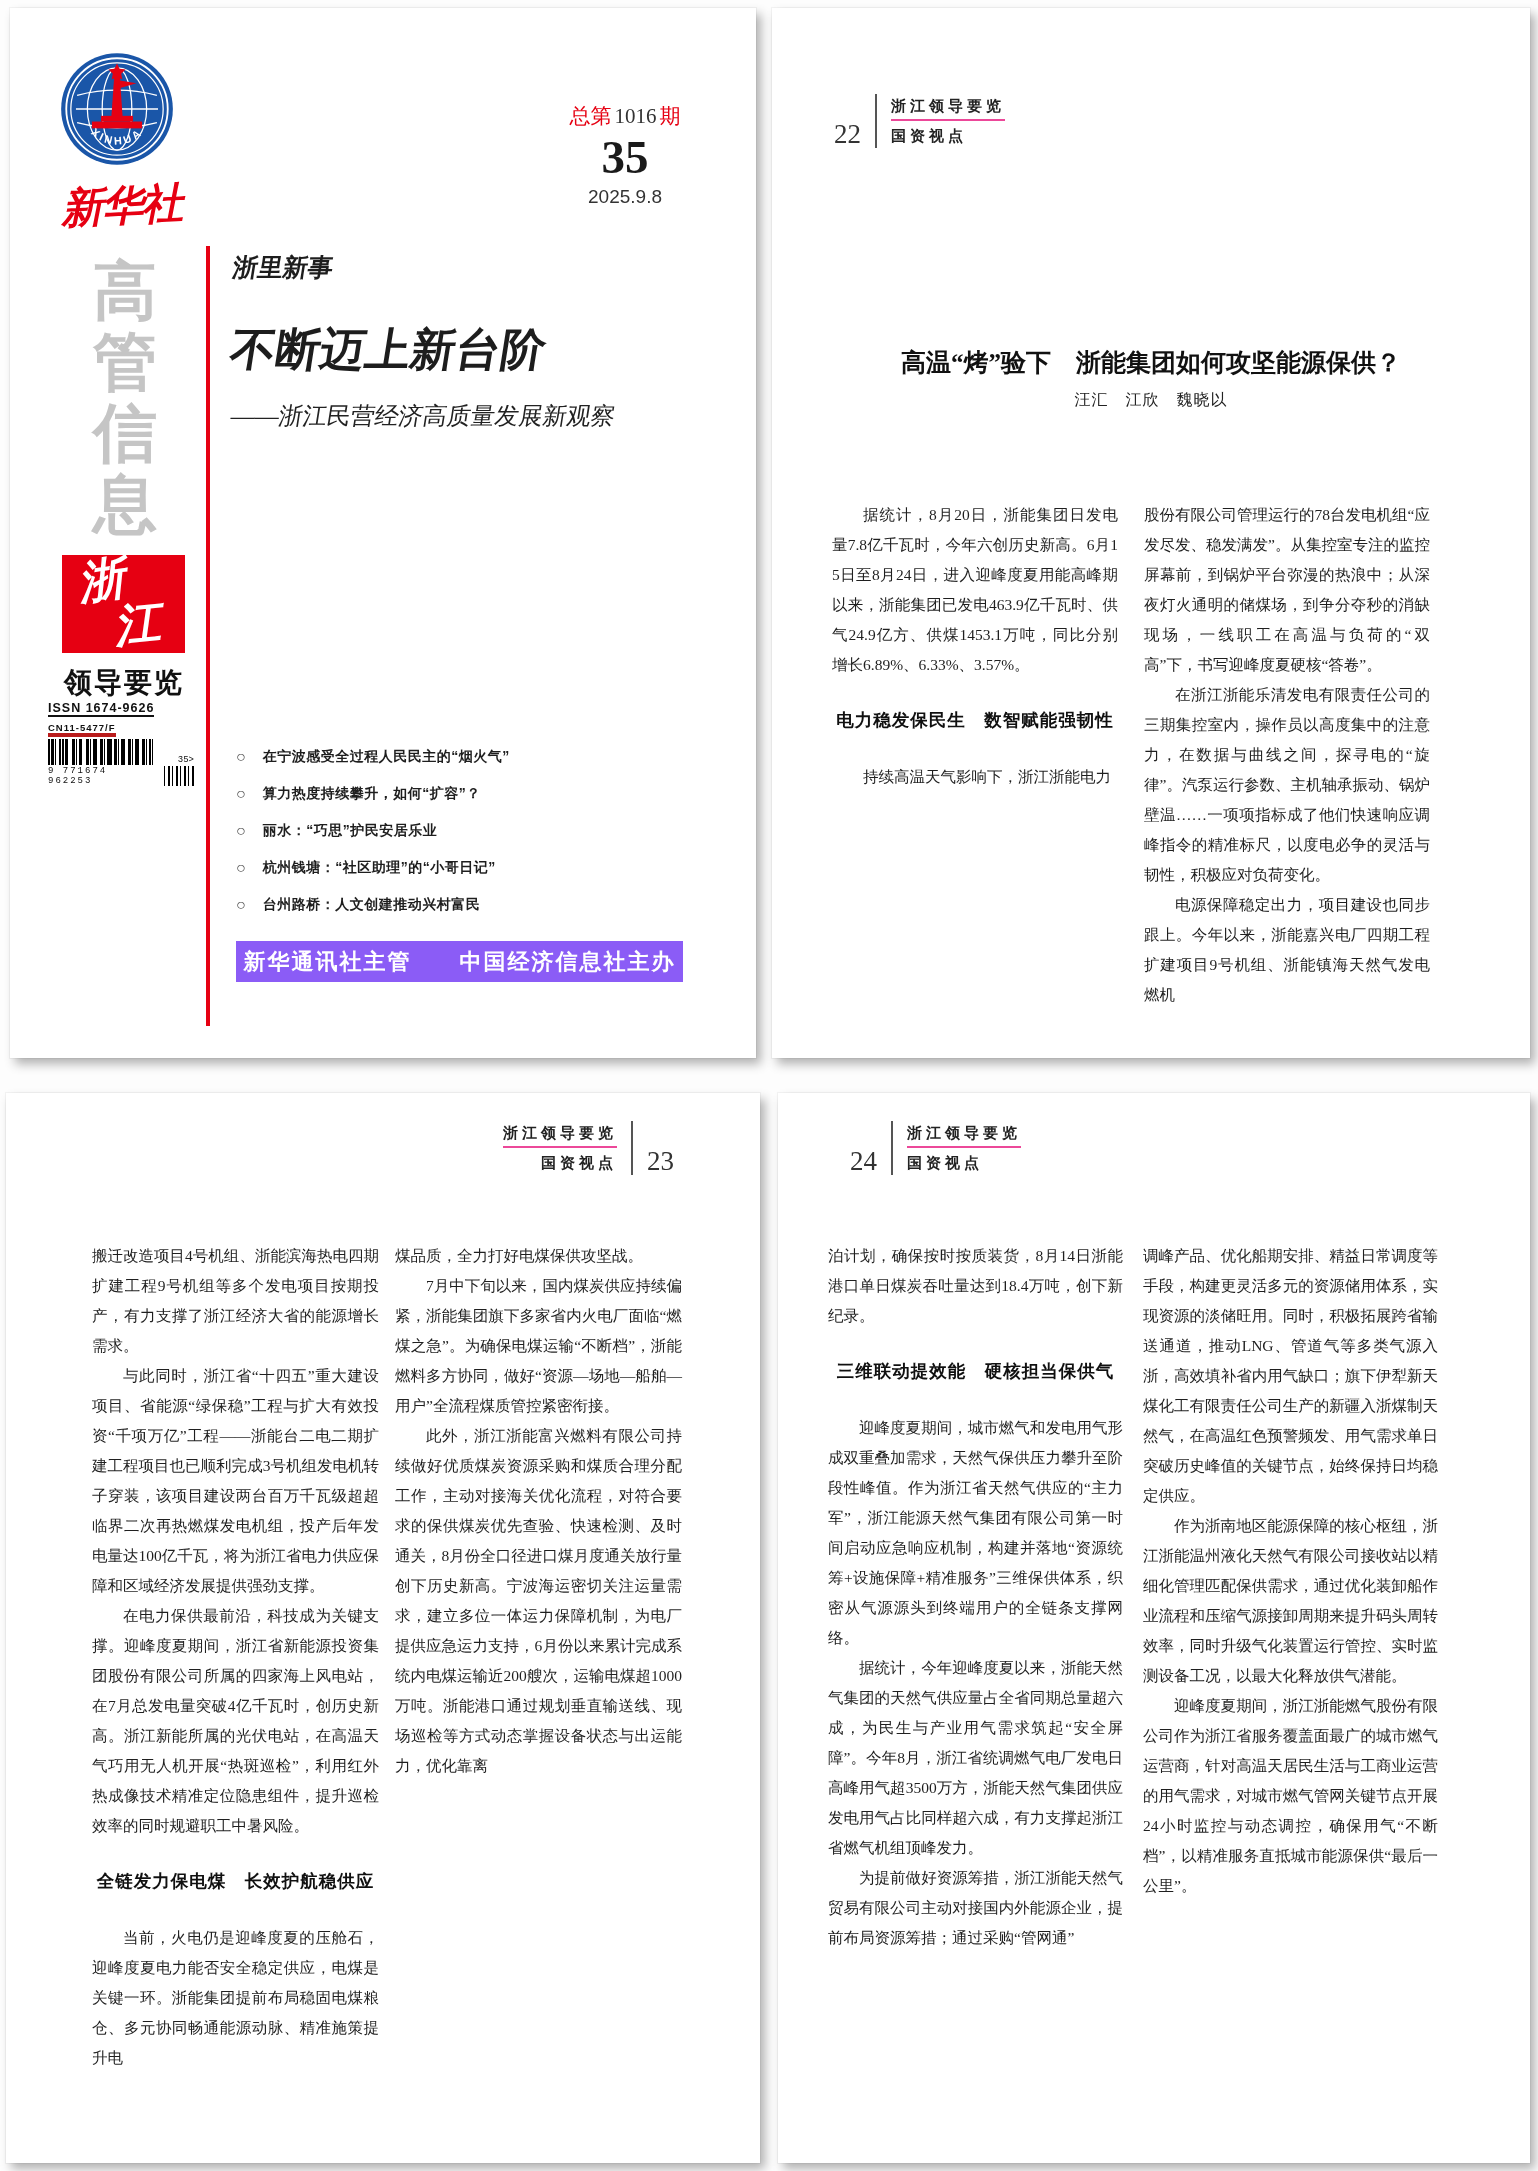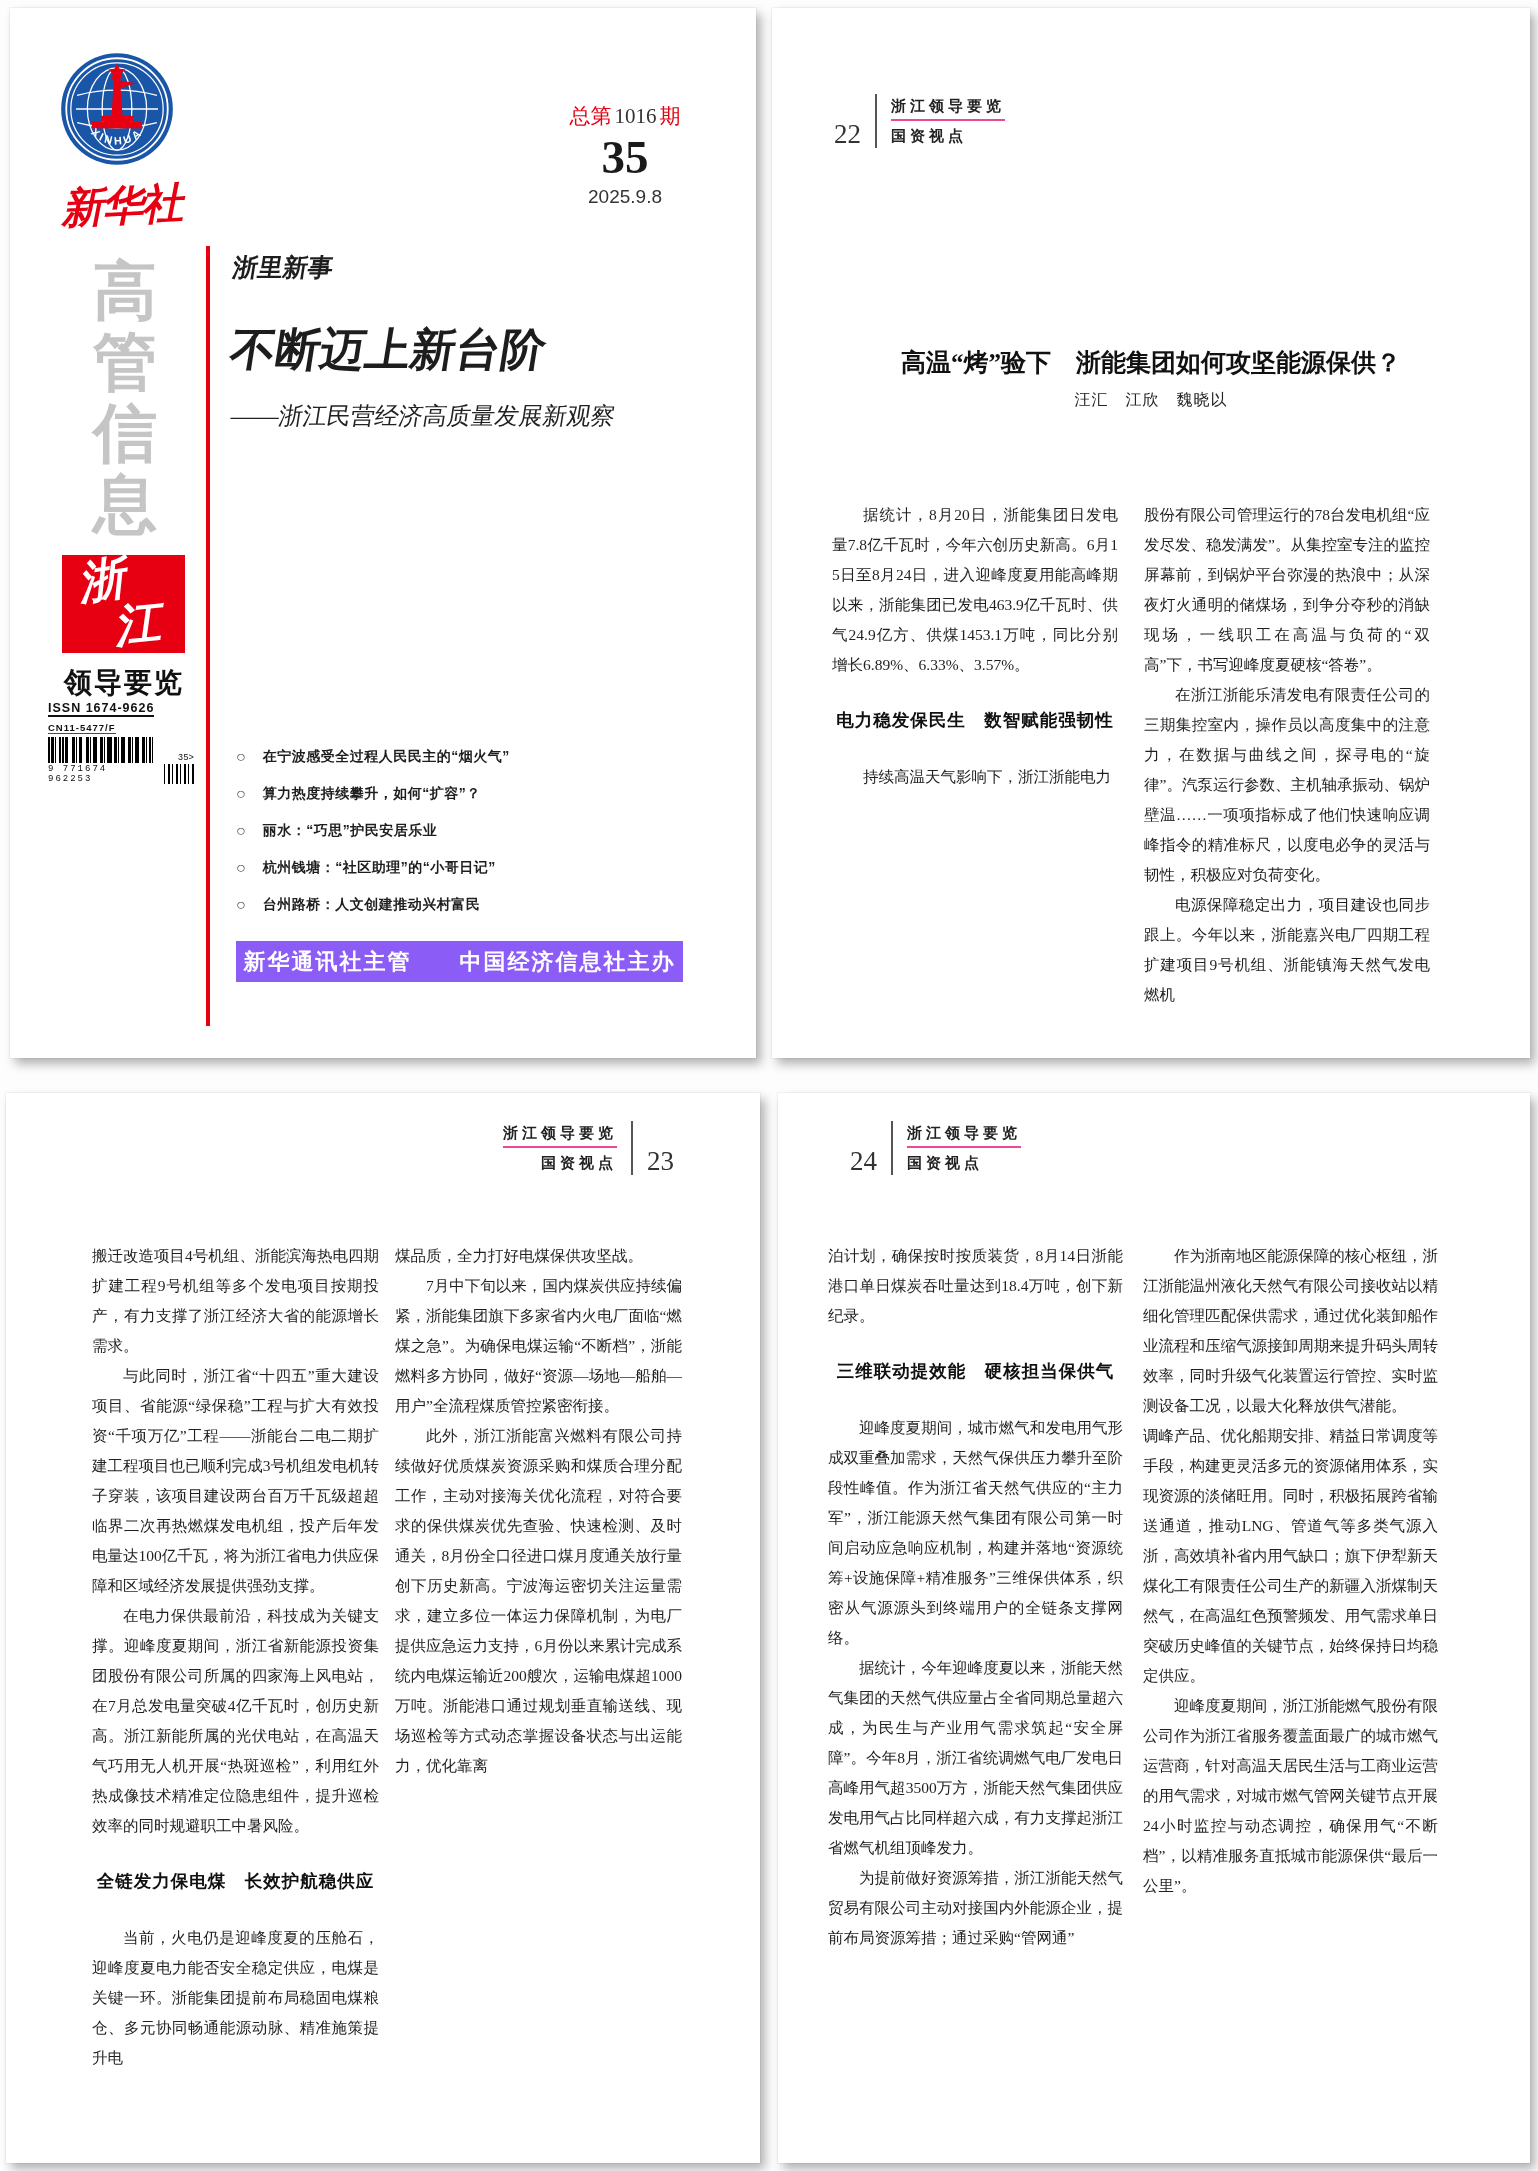--- a/index.html
+++ b/index.html
@@ -53,21 +53,21 @@
     font-family:"Liberation Serif",serif; font-weight:bold; font-size:28px;
     letter-spacing:2px; color:#111;
   }
   .issn-wrap { position:absolute; left:38px; top:690px; width:168px; }
   .issn {
     display:inline-block; font-weight:bold; font-size:12.5px; letter-spacing:1px;
     border-bottom:2px solid #111; padding-bottom:0; color:#111;
   }
   .cnnum {
     display:inline-block; font-weight:bold; font-size:9.5px; letter-spacing:1px;
-    color:#111; border-bottom:1px solid #b91c1c;
+    color:#111; border-bottom:4px solid #b91c1c;
   }
   .barcode-row { display:flex; align-items:flex-end; gap:10px; margin-top:2px; }
   .barcode-main { width:106px; }
   .barcode-stripes {
     height:26px;
     background:repeating-linear-gradient(90deg,
       #000 0 1.5px,#fff 1.5px 3px,#000 3px 5.5px,#fff 5.5px 6.5px,
       #000 6.5px 7.5px,#fff 7.5px 10.5px,#000 10.5px 13px,#fff 13px 14px);
   }
   .barcode-num {
@@ -327,18 +327,18 @@
   </div>
   <div class="cols">
     <div class="col">
         <div class="para pc">泊计划，确保按时按质装货，8月14日浙能港口单日煤炭吞吐量达到18.4万吨，创下新纪录。</div>
         <div class="subhead">三维联动提效能　硬核担当保供气</div>
         <div class="para p">迎峰度夏期间，城市燃气和发电用气形成双重叠加需求，天然气保供压力攀升至阶段性峰值。作为浙江省天然气供应的“主力军”，浙江能源天然气集团有限公司第一时间启动应急响应机制，构建并落地“资源统筹+设施保障+精准服务”三维保供体系，织密从气源源头到终端用户的全链条支撑网络。</div>
         <div class="para p">据统计，今年迎峰度夏以来，浙能天然气集团的天然气供应量占全省同期总量超六成，为民生与产业用气需求筑起“安全屏障”。今年8月，浙江省统调燃气电厂发电日高峰用气超3500万方，浙能天然气集团供应发电用气占比同样超六成，有力支撑起浙江省燃气机组顶峰发力。</div>
         <div class="para p">为提前做好资源筹措，浙江浙能天然气贸易有限公司主动对接国内外能源企业，提前布局资源筹措；通过采购“管网通”</div>
       </div>
     <div class="col">
+        <div class="para pc">调峰产品、优化船期安排、精益日常调度等手段，构建更灵活多元的资源储用体系，实现资源的淡储旺用。同时，积极拓展跨省输送通道，推动LNG、管道气等多类气源入浙，高效填补省内用气缺口；旗下伊犁新天煤化工有限责任公司生产的新疆入浙煤制天然气，在高温红色预警频发、用气需求单日突破历史峰值的关键节点，始终保持日均稳定供应。</div>
         <div class="para p">作为浙南地区能源保障的核心枢纽，浙江浙能温州液化天然气有限公司接收站以精细化管理匹配保供需求，通过优化装卸船作业流程和压缩气源接卸周期来提升码头周转效率，同时升级气化装置运行管控、实时监测设备工况，以最大化释放供气潜能。</div>
-        <div class="para pc">调峰产品、优化船期安排、精益日常调度等手段，构建更灵活多元的资源储用体系，实现资源的淡储旺用。同时，积极拓展跨省输送通道，推动LNG、管道气等多类气源入浙，高效填补省内用气缺口；旗下伊犁新天煤化工有限责任公司生产的新疆入浙煤制天然气，在高温红色预警频发、用气需求单日突破历史峰值的关键节点，始终保持日均稳定供应。</div>
         <div class="para p">迎峰度夏期间，浙江浙能燃气股份有限公司作为浙江省服务覆盖面最广的城市燃气运营商，针对高温天居民生活与工商业运营的用气需求，对城市燃气管网关键节点开展24小时监控与动态调控，确保用气“不断档”，以精准服务直抵城市能源保供“最后一公里”。</div>
       </div>
   </div>
 </div>
 
 </body></html>

